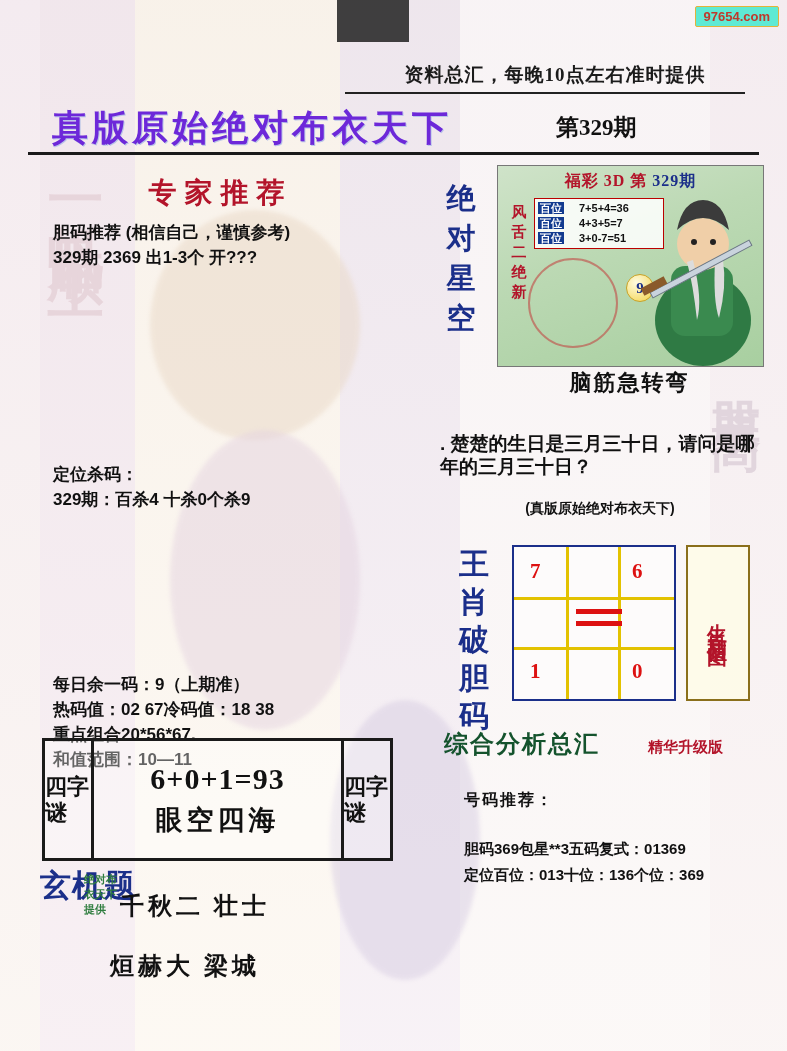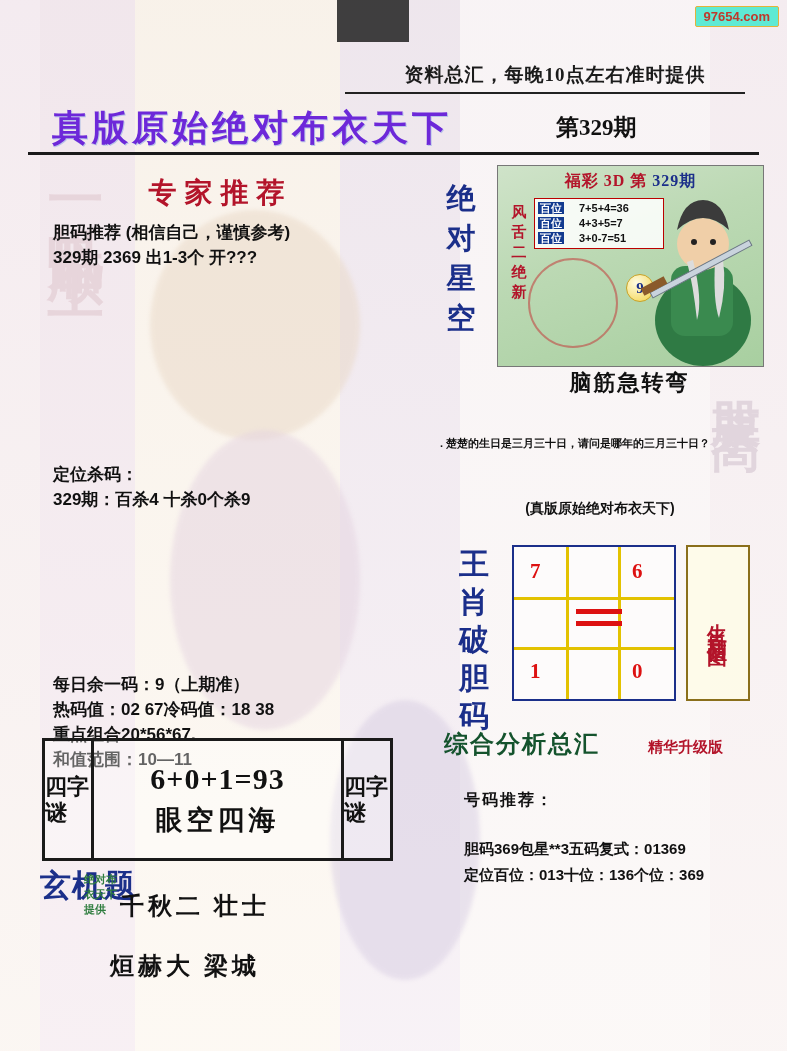--- a/index.html
+++ b/index.html
@@ -94,21 +94,21 @@
   .vtext{position:absolute;left:8px;top:36px;width:26px;font-size:15px;font-weight:bold;color:#b3142a;line-height:20px;text-align:center;
          font-family:"Liberation Serif","DejaVu Serif",serif;}
   .stamp{position:absolute;left:30px;top:92px;width:86px;height:86px;border:2px solid #c23b3b;border-radius:50%;opacity:.55;}
   .ball{position:absolute;left:128px;top:108px;width:26px;height:26px;border-radius:50%;
         background:radial-gradient(circle at 35% 30%,#fffbe0,#f2d34a);border:1px solid #c9a227;
         font-size:15px;font-weight:bold;color:#1b2f8a;display:flex;align-items:center;justify-content:center;
         font-family:"Liberation Serif",serif;}
   .sage{position:absolute;right:-4px;top:4px;width:130px;height:196px;}
   .pic-caption{position:absolute;left:497px;top:368px;width:265px;text-align:center;
     font-family:"Liberation Serif","DejaVu Serif",serif;font-size:22px;font-weight:bold;letter-spacing:2px;}
-  .riddle-q{position:absolute;left:440px;top:432px;width:320px;font-size:11px;line-height:23px;color:#111;font-weight:bold;}
+  .riddle-q{position:absolute;left:440px;top:432px;width:320px;font-size:19px;line-height:23px;color:#111;font-weight:bold;}
   .studio{position:absolute;left:440px;top:500px;width:320px;text-align:center;font-size:14px;font-weight:bold;}
 
   
   .z-label{position:absolute;left:448px;top:545px;width:52px;font-family:"Liberation Serif","DejaVu Serif",serif;
            font-size:30px;font-weight:bold;color:#1b2f8a;line-height:38px;text-align:center;}
   .z-grid{position:absolute;left:512px;top:545px;width:160px;height:152px;border:2px solid #1b2f8a;background:rgba(255,255,255,.5);}
   .z-grid .gl{position:absolute;background:#e3c200;}
   .z-num{position:absolute;font-family:"Liberation Serif","DejaVu Serif",serif;font-size:21px;font-weight:bold;color:#d11;}
   .z-eq{position:absolute;left:62px;top:62px;width:46px;}
   .z-eq span{display:block;height:5px;background:#d11;margin-bottom:7px;}

